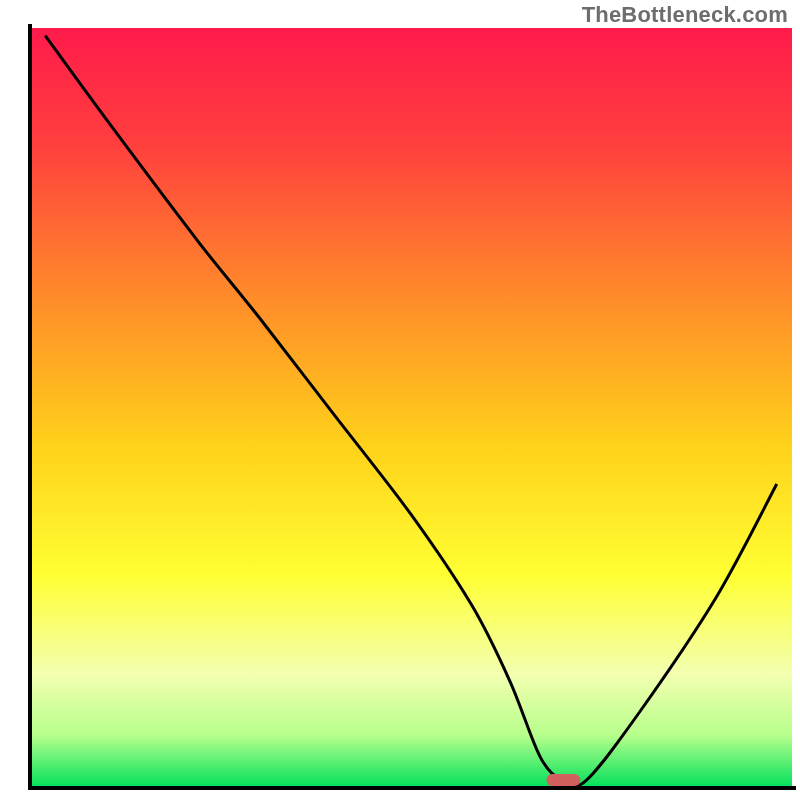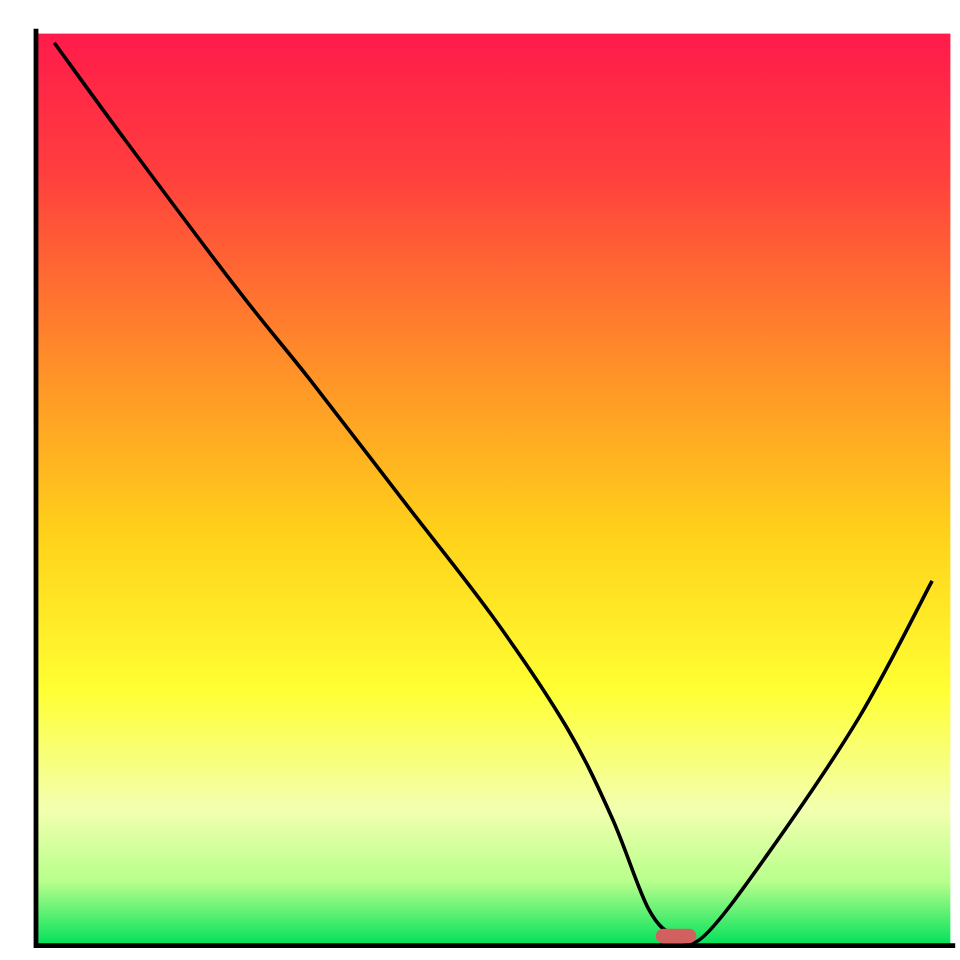--- a/index.html
+++ b/index.html
@@ -29,20 +29,21 @@
     top: 0;
     left: 0;
     width: 800px;
     height: 800px;
   }
 </style>
 </head>
 <body>
 <div class="container">
 
+  <div class="watermark">TheBottleneck.com</div>
 
   <svg class="plot" viewBox="0 0 800 800">
     <defs>
       <linearGradient id="bg-grad" x1="0" y1="0" x2="0" y2="1">
 
       <stop offset="0.0%" stop-color="#ff1b4b"></stop>
           <stop offset="15.0%" stop-color="#ff3e3e"></stop>
           <stop offset="35.0%" stop-color="#ff8a2a"></stop>
           <stop offset="55.0%" stop-color="#ffd21a"></stop>
           <stop offset="72.0%" stop-color="#ffff33"></stop>

